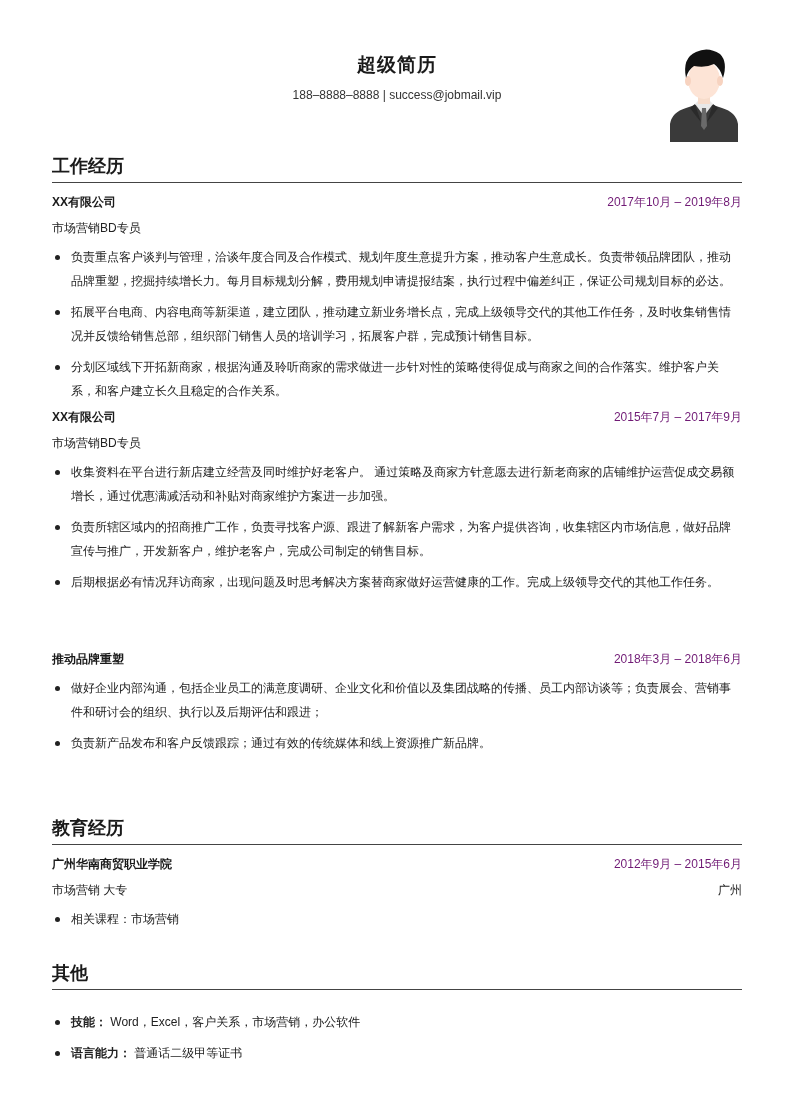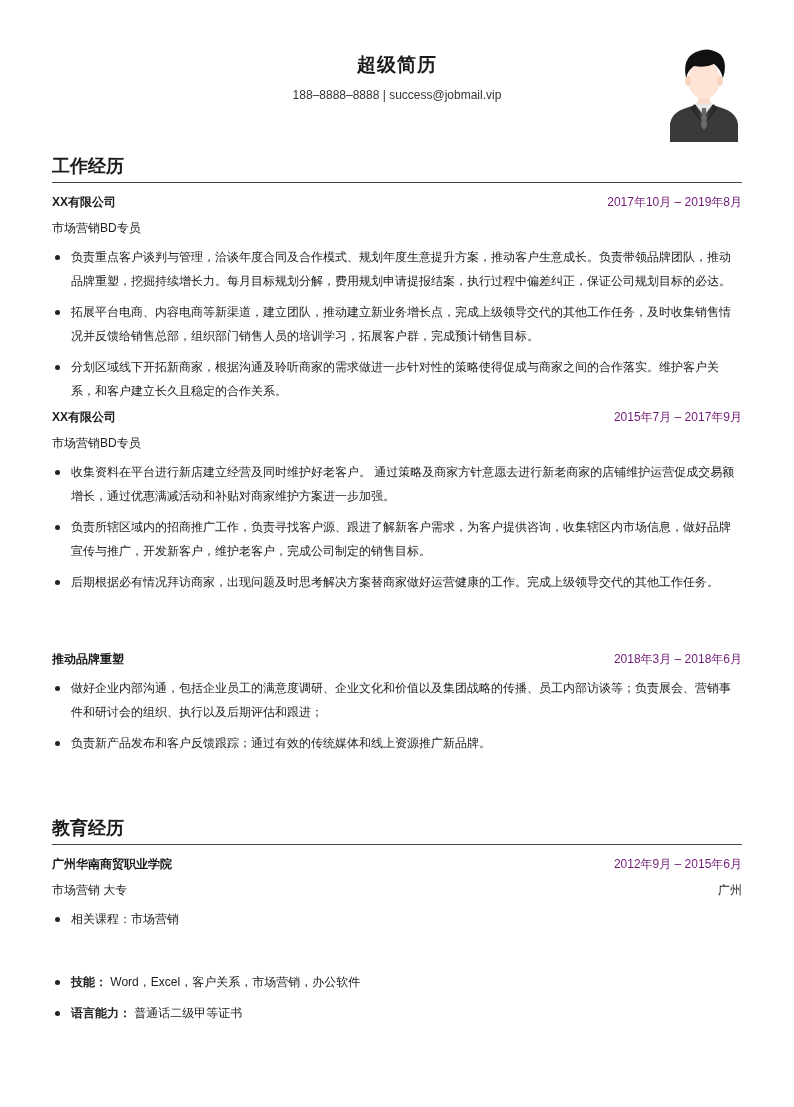--- a/index.html
+++ b/index.html
@@ -134,19 +134,20 @@
     <div class="entry-sub">
       <span>市场营销 大专</span>
       <span>广州</span>
     </div>
     <ul class="bullets">
       <li>相关课程：市场营销</li>
     </ul>
   </div>
 
   <div class="section" style="top:962px;">
-    <ul class="bullets" style="margin-top:8px;">
+    <div class="section-title">其他</div>
+    <ul class="bullets" style="margin-top:20px;">
       <li><span class="strong">技能：</span><span> Word，Excel，客户关系，市场营销，办公软件</span></li>
       <li><span class="strong">语言能力：</span><span> 普通话二级甲等证书</span></li>
     </ul>
   </div>
 
 </div>
 
 </body></html>

